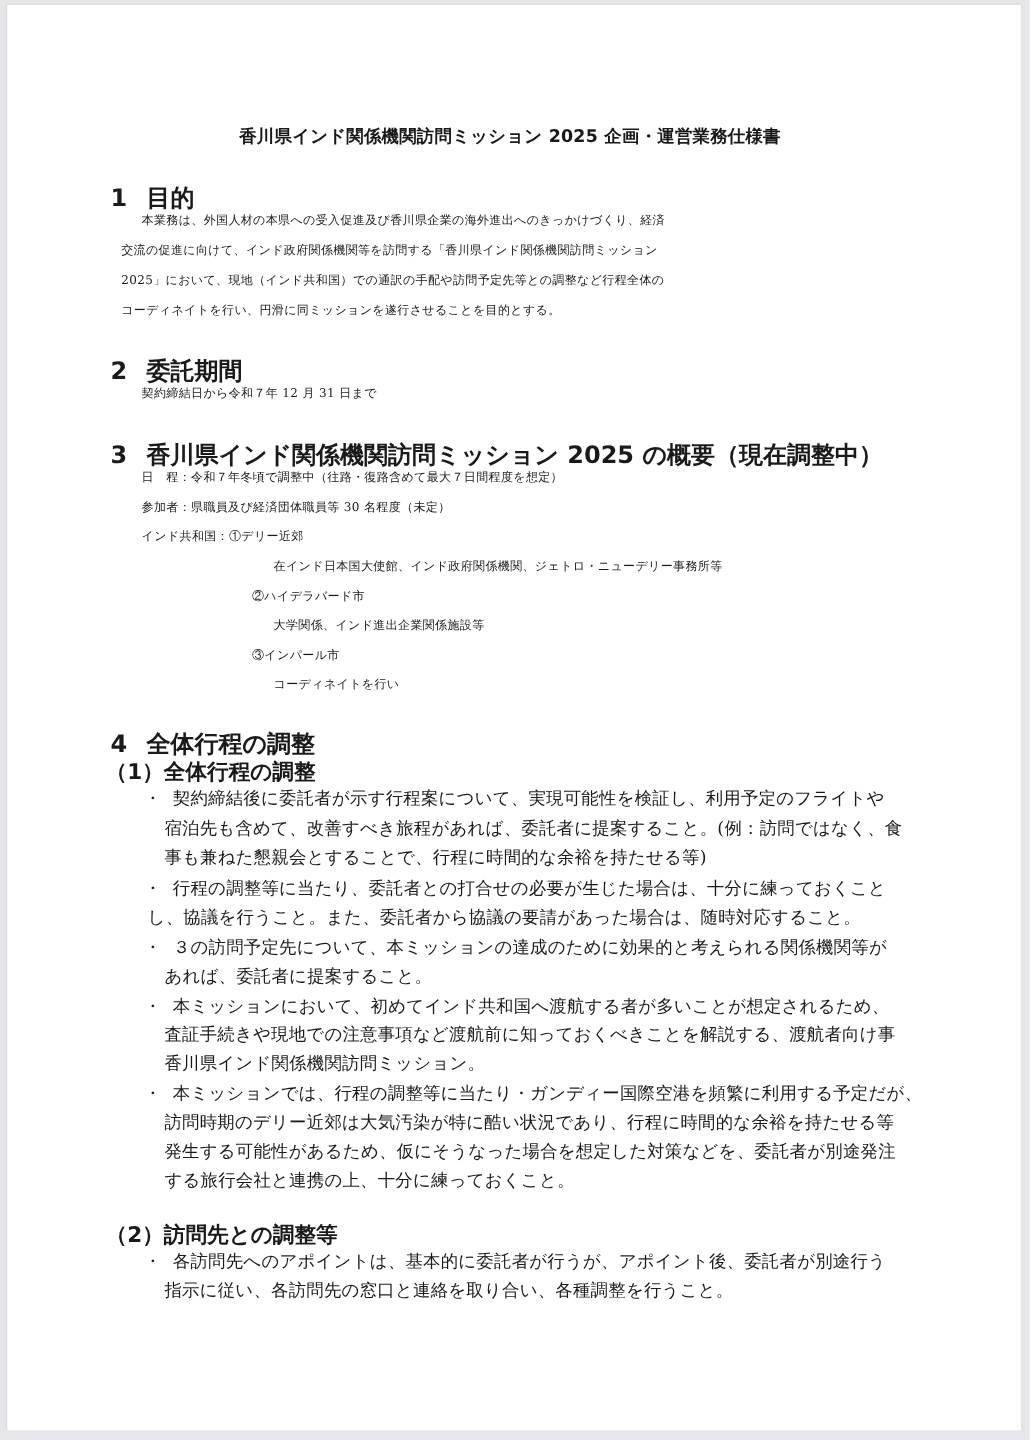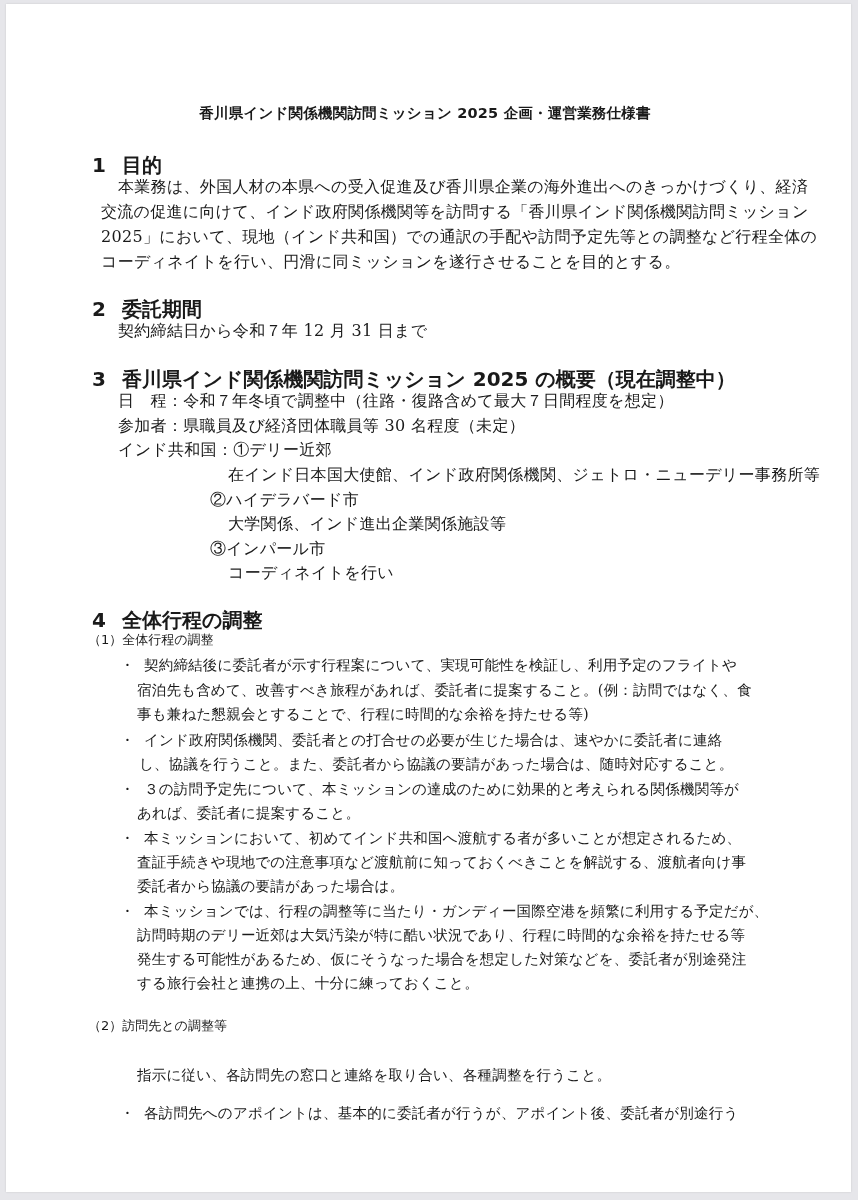--- a/index.html
+++ b/index.html
@@ -18,24 +18,24 @@
   .title {
     left: 0; width: 850px; top: 104px; text-align: center;
     font-family: "DejaVu Sans", "Liberation Sans", sans-serif;
     font-size: 14.5px; font-weight: bold; letter-spacing: 0.2px;
   }
   .h1 {
     font-family: "DejaVu Sans", "Liberation Sans", sans-serif;
     font-weight: bold; font-size: 20px;
   }
   .h1 .num { display: inline-block; width: 30px; }
-  .txt { font-size: 16px; letter-spacing: 0.3px; }
+  .txt { font-size: 10px; letter-spacing: 0.3px; }
   .sub {
     font-family: "DejaVu Sans", "Liberation Sans", sans-serif;
-    font-weight: normal; font-size: 13px;
+    font-weight: bold; font-size: 18px;
   }
   .bullet { font-size: 14.5px; letter-spacing: 0.2px; }
   .dot { display: inline-block; width: 24px; }
 </style>
 </head>
 <body>
 
 <div class="page"></div>
 
 <div class="abs title">香川県インド関係機関訪問ミッション 2025 企画・運営業務仕様書</div>
@@ -59,30 +59,30 @@
 <div class="abs txt" style="left:210px;top:539px">③インパール市</div>
 <div class="abs txt" style="left:228px;top:563px">コーディネイトを行い</div>
 
 <div class="abs h1" style="left:92px;top:607px"><span class="num">4</span><span>全体行程の調整</span></div>
 <div class="abs sub" style="left:88px;top:631px">（1）全体行程の調整</div>
 
 <div class="abs bullet" style="left:120px;top:656px"><span class="dot">・</span><span>契約締結後に委託者が示す行程案について、実現可能性を検証し、利用予定のフライトや</span></div>
 <div class="abs bullet" style="left:137px;top:681px">宿泊先も含めて、改善すべき旅程があれば、委託者に提案すること。(例：訪問ではなく、食</div>
 <div class="abs bullet" style="left:137px;top:705px">事も兼ねた懇親会とすることで、行程に時間的な余裕を持たせる等)</div>
 
-<div class="abs bullet" style="left:120px;top:731px"><span class="dot">・</span><span>インド政府関係機関、委託者との打合せの必要が生じた場合は、速やかに委託者に連絡</span></div>
-<div class="abs bullet" style="left:139px;top:755px">し、協議を行うこと。また、委託者から協議の要請があった場合は、随時対応すること。</div>
+<div class="abs bullet" style="left:120px;top:731px"><span class="dot">・</span><span>行程の調整等に当たり、委託者との打合せの必要が生じた場合は、十分に練っておくこと</span></div>
+<div class="abs bullet" style="left:123px;top:755px">し、協議を行うこと。また、委託者から協議の要請があった場合は、随時対応すること。</div>
 
 <div class="abs bullet" style="left:120px;top:780px"><span class="dot">・</span><span>３の訪問予定先について、本ミッションの達成のために効果的と考えられる関係機関等が</span></div>
 <div class="abs bullet" style="left:137px;top:804px">あれば、委託者に提案すること。</div>
 
 <div class="abs bullet" style="left:120px;top:829px"><span class="dot">・</span><span>本ミッションにおいて、初めてインド共和国へ渡航する者が多いことが想定されるため、</span></div>
 <div class="abs bullet" style="left:137px;top:853px">査証手続きや現地での注意事項など渡航前に知っておくべきことを解説する、渡航者向け事</div>
-<div class="abs bullet" style="left:137px;top:877px">委託者から協議の要請があった場合は。</div>
+<div class="abs bullet" style="left:137px;top:877px">香川県インド関係機関訪問ミッション。</div>
 
 <div class="abs bullet" style="left:120px;top:902px"><span class="dot">・</span><span>本ミッションでは、行程の調整等に当たり・ガンディー国際空港を頻繁に利用する予定だが、</span></div>
 <div class="abs bullet" style="left:137px;top:926px">訪問時期のデリー近郊は大気汚染が特に酷い状況であり、行程に時間的な余裕を持たせる等</div>
 <div class="abs bullet" style="left:137px;top:950px">発生する可能性があるため、仮にそうなった場合を想定した対策などを、委託者が別途発注</div>
 <div class="abs bullet" style="left:137px;top:974px">する旅行会社と連携の上、十分に練っておくこと。</div>
 
 <div class="abs sub" style="left:88px;top:1017px">（2）訪問先との調整等</div>
-<div class="abs bullet" style="left:120px;top:1104px"><span class="dot">・</span><span>各訪問先へのアポイントは、基本的に委託者が行うが、アポイント後、委託者が別途行う</span></div>
+<div class="abs bullet" style="left:120px;top:1042px"><span class="dot">・</span><span>各訪問先へのアポイントは、基本的に委託者が行うが、アポイント後、委託者が別途行う</span></div>
 <div class="abs bullet" style="left:137px;top:1066px">指示に従い、各訪問先の窓口と連絡を取り合い、各種調整を行うこと。</div>
 
 </body></html>

